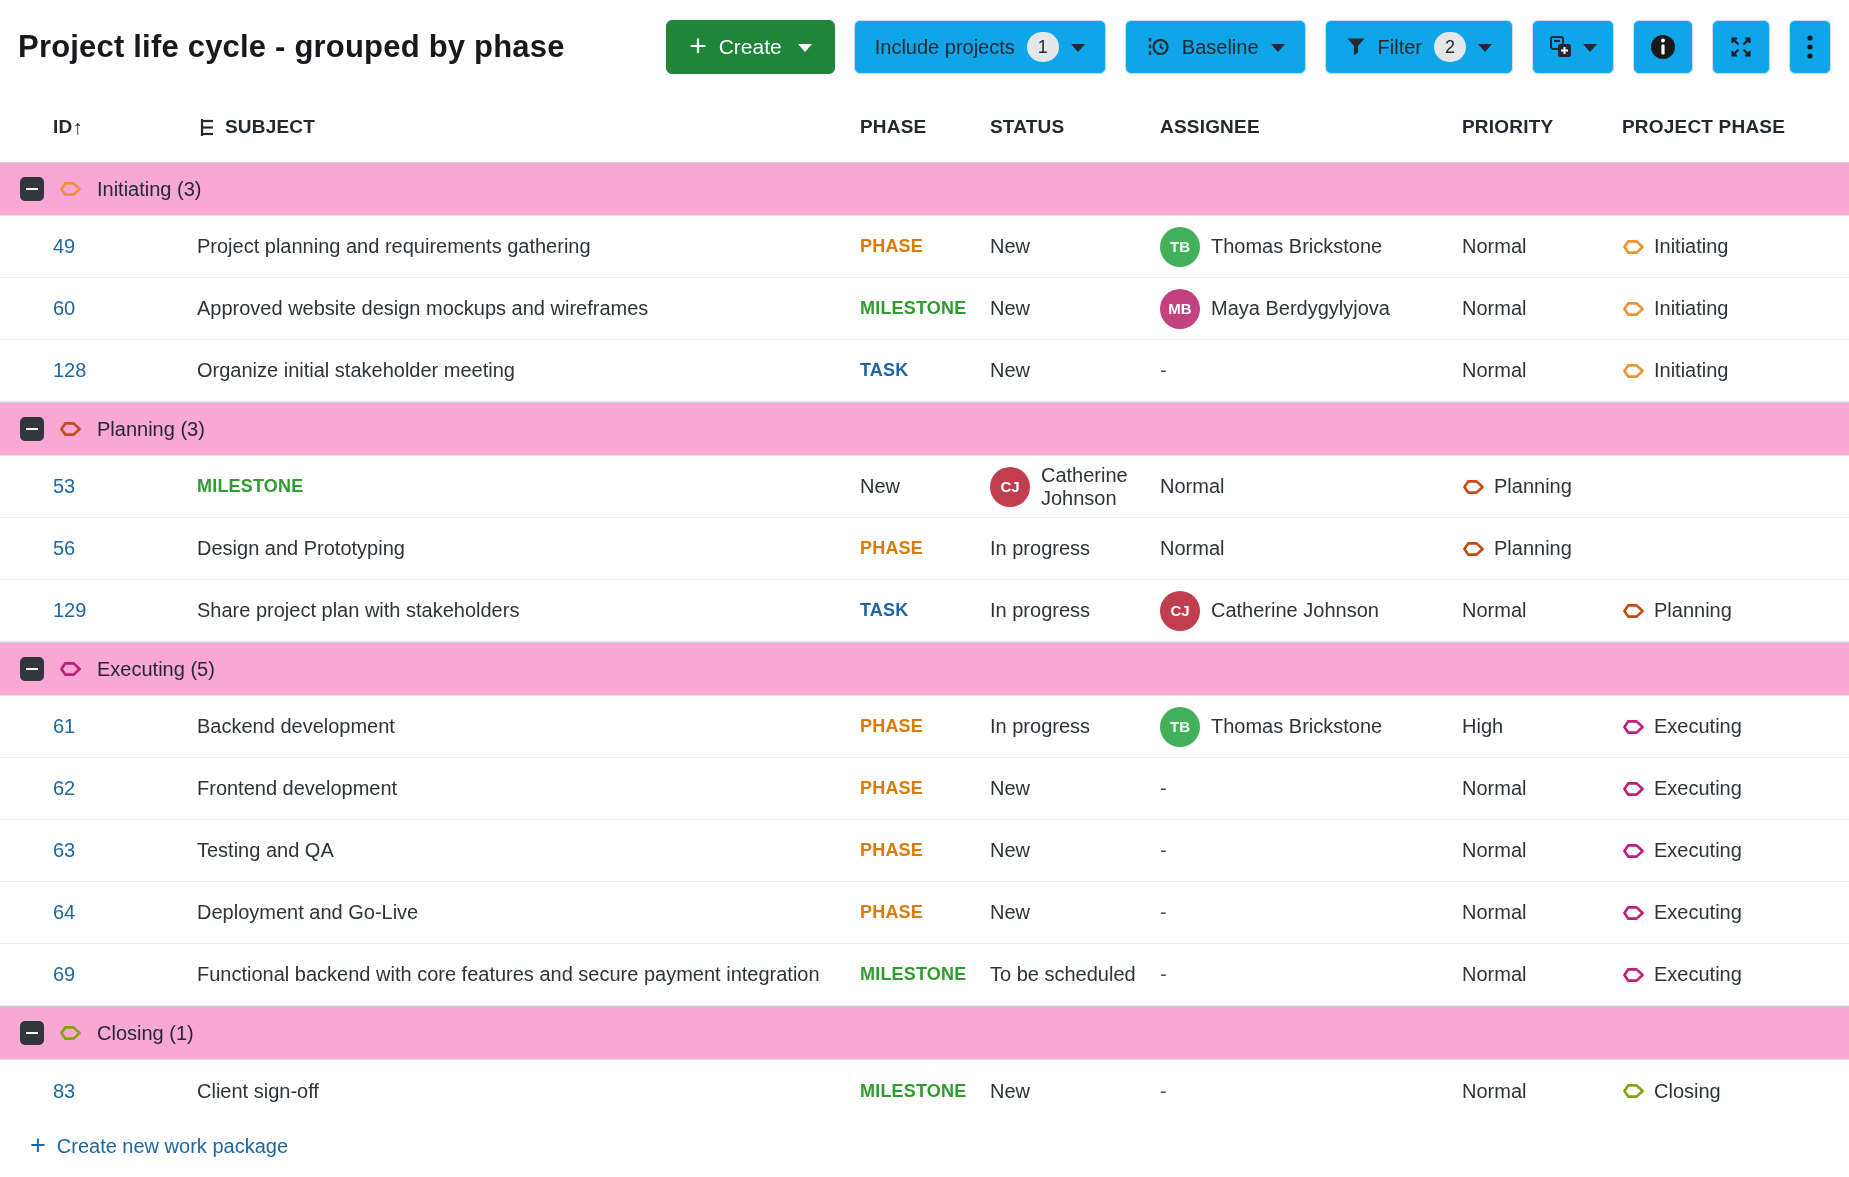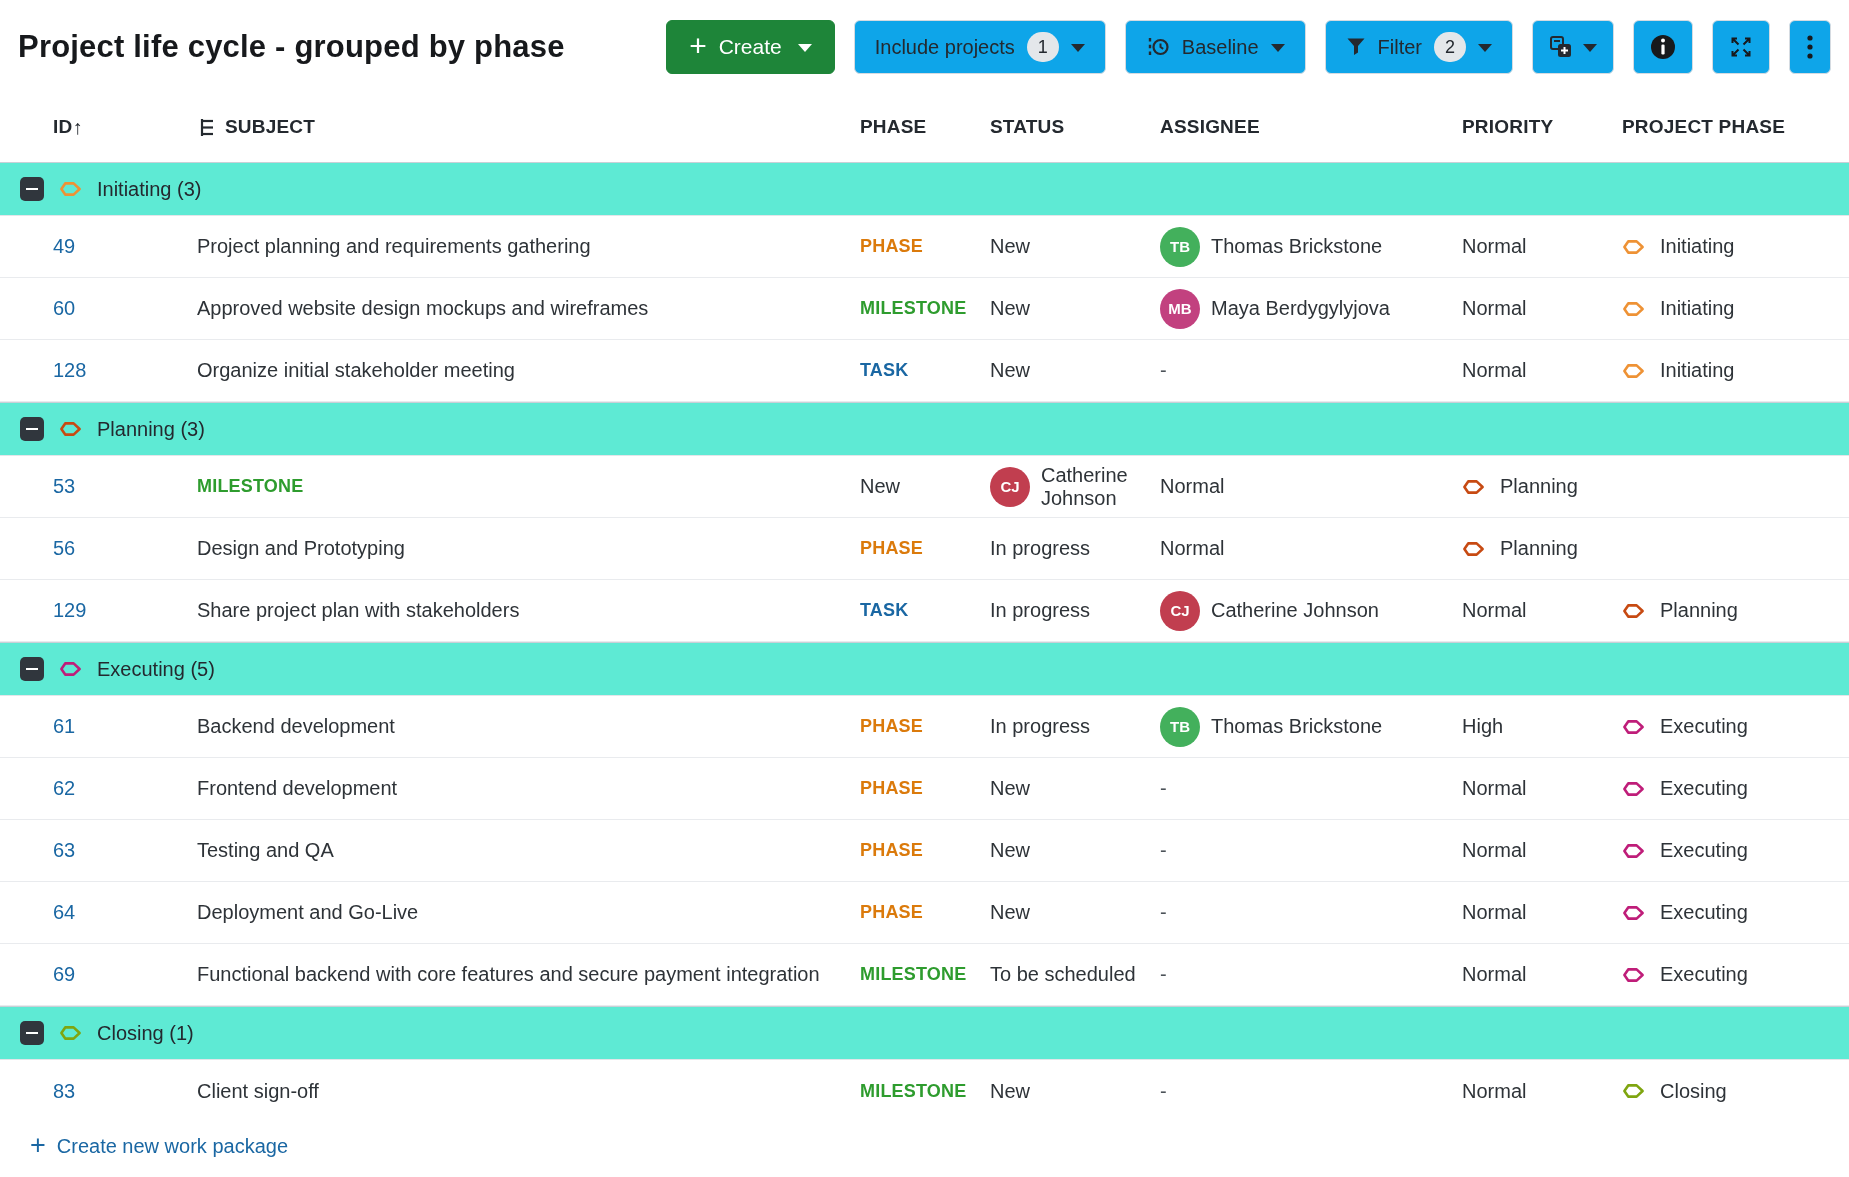--- a/index.html
+++ b/index.html
@@ -25,38 +25,38 @@
   .iconsvg { display:inline-flex; align-items:center; }
 
   
   .grid-row { display:grid; grid-template-columns:197px 663px 130px 170px 302px 160px 1fr; align-items:center; }
   .thead { height:70px; }
   .th { font-size:19px; font-weight:700; color:#24292f; letter-spacing:0.2px; cursor:pointer; }
   .th-id { padding-left:53px; display:flex; align-items:center; }
   .sort-arrow { font-size:20px; font-weight:400; }
   .th-subject { display:flex; align-items:center; gap:10px; padding-left:3px; }
 
-  .group-row { height:54px; background:#5eead4; border-top:1px solid #c9d0d7; border-bottom:1px solid #e3e6e9;
+  .group-row { height:54px; background:#f9a8d4; border-top:1px solid #c9d0d7; border-bottom:1px solid #e3e6e9;
                display:flex; align-items:center; padding-left:20px; gap:15px; }
   .collapse-btn { width:24px; height:24px; background:#30363d; border:none; border-radius:5px;
                   display:inline-flex; align-items:center; justify-content:center; cursor:pointer; }
   .collapse-btn::after { content:""; width:12px; height:2.6px; background:#fff; display:block; }
   .group-label { font-size:20px; color:#24292f; }
 
   .data-row { height:62px; border-bottom:1px solid #e9ebee; cursor:pointer; }
   .data-row:last-child { border-bottom:none; }
   .cell { font-size:20px; color:#2e3338; }
   .cell-id { padding-left:53px; }
   .id-link { color:#1a67a3; text-decoration:none; font-size:20px; }
   .cell-type { font-size:18px; font-weight:700; letter-spacing:0.2px; }
   .cell-assignee { display:flex; align-items:center; gap:11px; }
   .avatar { width:40px; height:40px; border-radius:50%; color:#fff; font-size:15px; font-weight:700;
             display:inline-flex; align-items:center; justify-content:center; flex:none; }
   .dash { color:#4b5258; }
-  .cell-phase { display:flex; align-items:center; gap:15px; }
+  .cell-phase { display:flex; align-items:center; gap:9px; }
 
   
   .footer-create { display:inline-flex; align-items:center; gap:11px; margin:12px 0 0 30px;
                    color:#1a67a3; font-size:20px; text-decoration:none; cursor:pointer; }
   .footer-plus { font-size:27px; line-height:1; margin-top:-2px; }
 </style>
 </head>
 <body>
 
 <div class="page">

